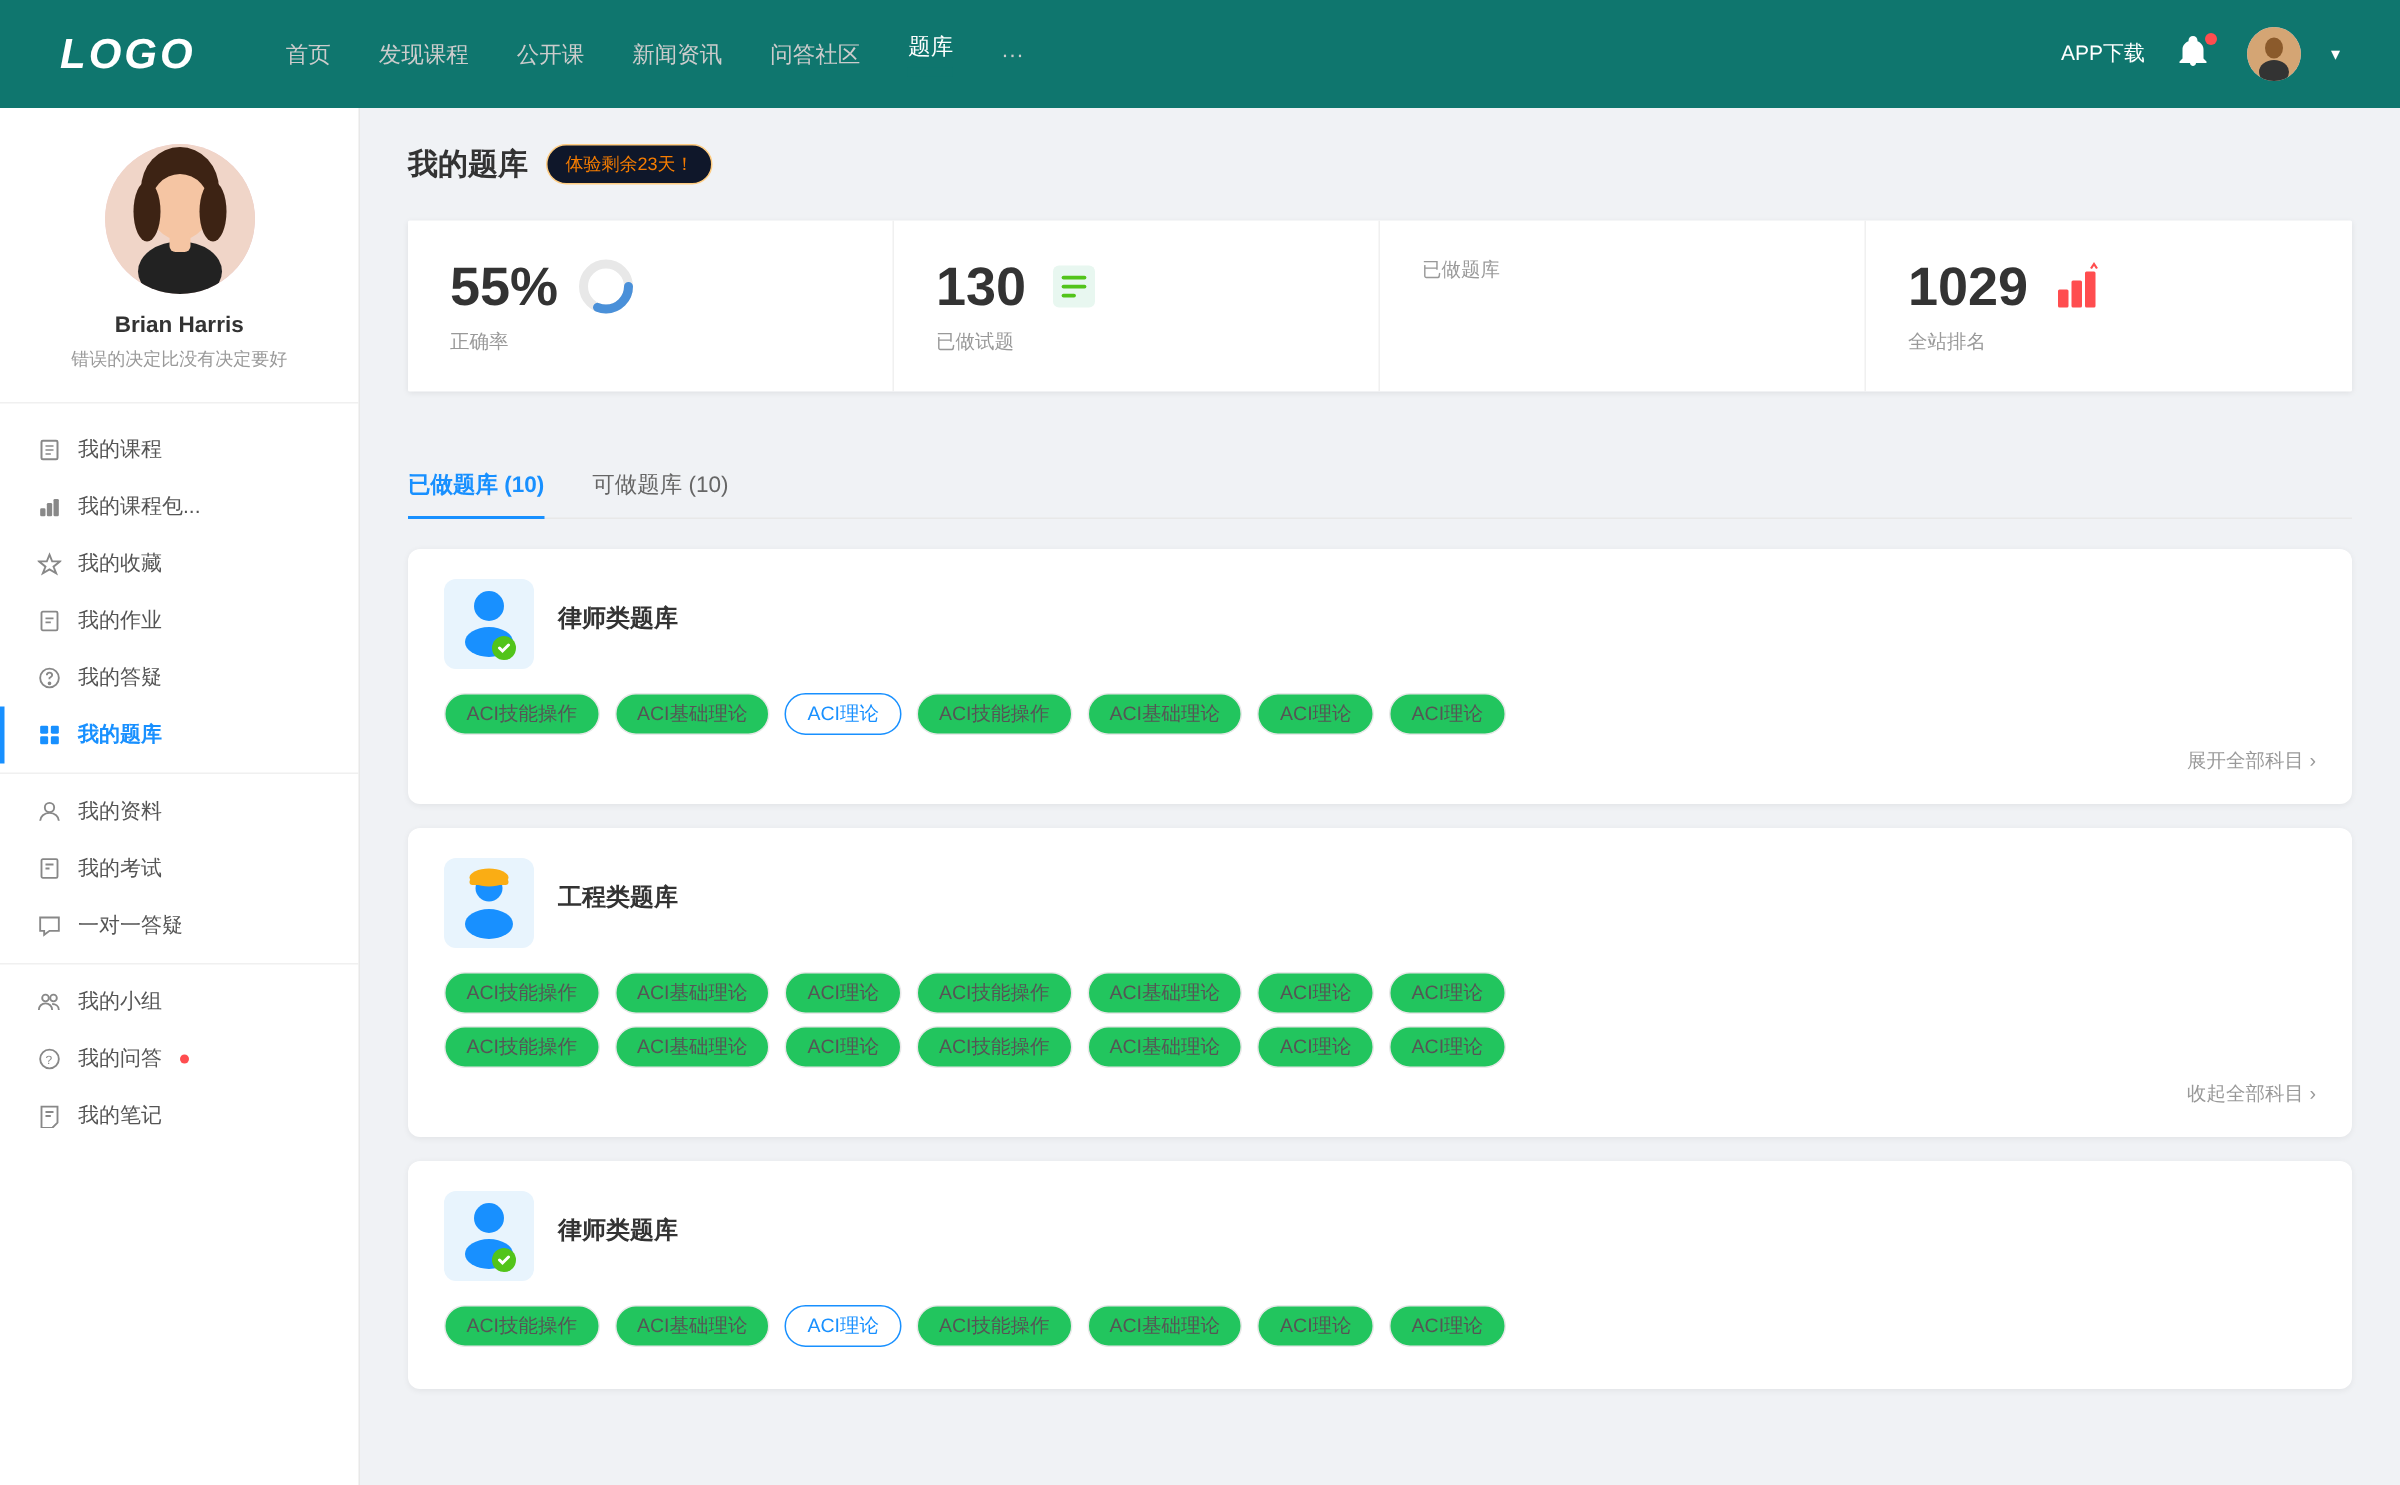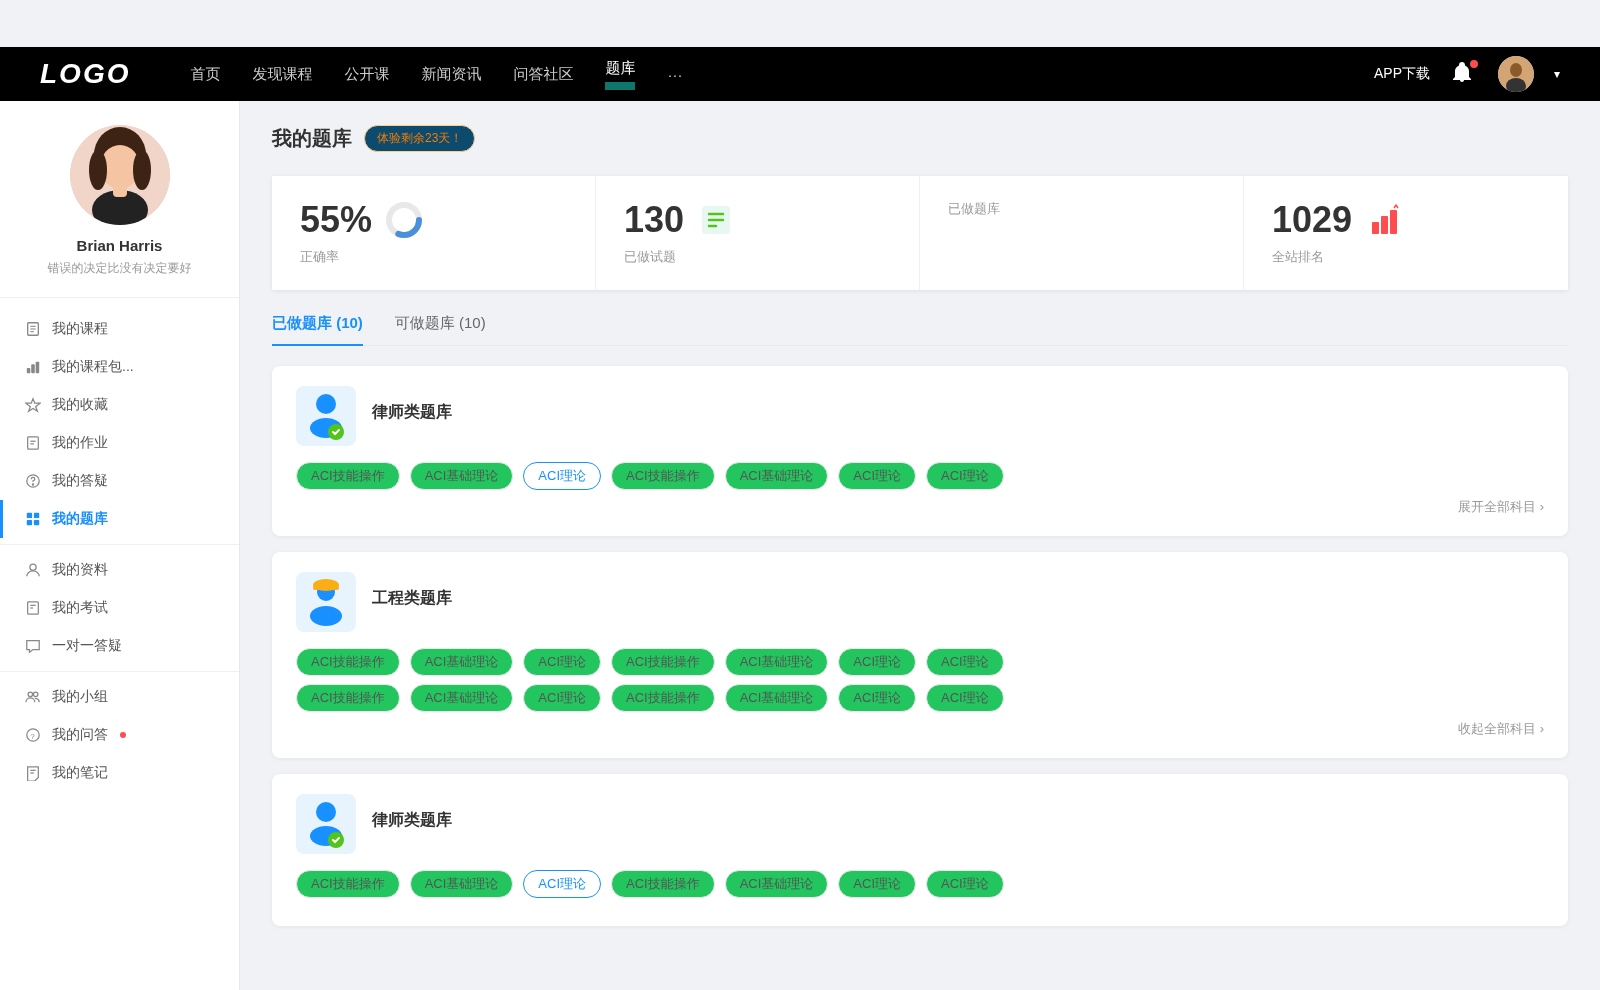--- a/index.html
+++ b/index.html
@@ -1,26 +1,25 @@
 <!DOCTYPE html>
 <html><head>
   <meta charset="utf-8">
   <style>
     * { box-sizing: border-box; margin: 0; padding: 0; }
     body { font-family: -apple-system, BlinkMacSystemFont, "PingFang SC", "Microsoft YaHei", sans-serif; background: #f0f2f5; min-height: 990px; }
 
     
     .navbar {
-      background: #000000;
-      height: 54px;
+      background: #0f766e;
+      height: 72px;
       display: flex;
       align-items: center;
       padding: 0 40px;
       position: relative;
-      margin-top: 47px;
     }
     .navbar-logo {
       color: white;
       font-size: 28px;
       font-weight: 900;
       letter-spacing: 2px;
       margin-right: 60px;
       font-style: italic;
     }
     .navbar-nav {
@@ -30,21 +29,21 @@
       flex: 1;
     }
     .navbar-nav a {
       color: #ccc;
       text-decoration: none;
       font-size: 15px;
       cursor: pointer;
     }
     .navbar-nav a.active {
       color: white;
-      border-bottom: 8px solid #0f766e;
+      border-bottom: 6px solid #0f766e;
       padding-bottom: 4px;
     }
     .navbar-right {
       display: flex;
       align-items: center;
       gap: 20px;
       color: white;
       font-size: 14px;
     }
     .app-download { cursor: pointer; font-size: 14px; }
@@ -161,21 +160,21 @@
       align-items: center;
       gap: 12px;
       margin-bottom: 24px;
     }
     .page-title {
       font-size: 20px;
       font-weight: 700;
       color: #333;
     }
     .trial-badge {
-      background: #0c4a6e;
+      background: #0f172a;
       color: #f57c00;
       font-size: 12px;
       padding: 4px 12px;
       border-radius: 20px;
       border: 1px solid #ffcc80;
     }
 
     
     .stats-row {
       display: grid;
@@ -221,20 +220,21 @@
       gap: 32px;
       margin-bottom: 20px;
       border-bottom: 1px solid #e8e8e8;
     }
     .tab-item {
       font-size: 15px;
       color: #666;
       padding-bottom: 12px;
       cursor: pointer;
       position: relative;
+      margin-top: 29px;
     }
     .tab-item.active {
       color: #1890ff;
       font-weight: 600;
     }
     .tab-item.active::after {
       content: '';
       position: absolute;
       bottom: -1px; left: 0; right: 0;
       height: 2px;

